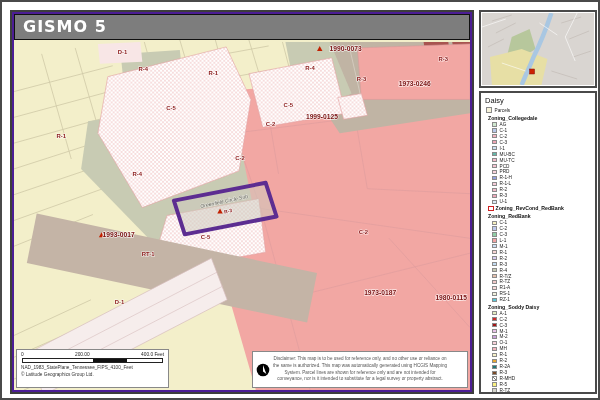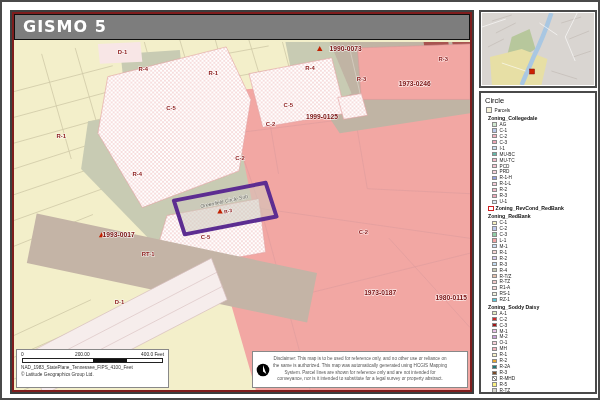--- a/index.html
+++ b/index.html
@@ -1,21 +1,21 @@
 <!DOCTYPE html>
 <html style="--titlebar: #7d7d7d; --cream: #f3efca; --pink: #f2a7a3; --lightpink: #f6edec; --green: #c8cbb3; --tan: #c0b4a4; --tanband: #c4b4a6; --brick: #a85450; --purple: #5c2d91; --labelred: #8b1a1a; --caselabel: #7a1212; --stipdot: #e8a0a0; --ylline: #cfc8a6; --pkline: #e29f9f;"><head>
 <meta charset="utf-8">
 <style>
   html,body{margin:0;padding:0;background:#e9e9e9;}
   *{box-sizing:border-box;}
   .page{position:relative;width:600px;height:400px;background:#fff;border:2px solid #4a4a4a;
         font-family:"Liberation Sans",sans-serif;overflow:hidden;}
   
   .map-frame{position:absolute;left:8px;top:8px;width:464px;height:384px;
-             border:2px solid #3d3d3d;background:#7f1d1d;padding:2px;}
+             border:2px solid #3d3d3d;background:#4c1d95;padding:2px;}
   .title-bar{height:26px;background:var(--titlebar);border:1px solid #101010;color:#fff;
              font-weight:bold;font-size:16px;letter-spacing:1px;line-height:24px;padding-left:8px;
              font-family:"DejaVu Sans","Liberation Sans",sans-serif;}
   .map-viewport{position:relative;width:456px;height:350px;overflow:hidden;background:var(--cream);}
   .map-viewport svg.mapsvg{display:block;width:100%;height:100%;}
   .mlabel{font-family:"Liberation Sans",sans-serif;font-size:6px;font-weight:bold;
           fill:var(--labelred);text-anchor:middle;dominant-baseline:middle;
           paint-order:stroke;stroke:#ffffff;stroke-width:1.1px;stroke-opacity:.75;}
   .mbold{font-size:6.8px;fill:var(--caselabel);stroke-width:1.3px;}
   .mital{font-style:italic;font-weight:normal;}
@@ -181,21 +181,21 @@
       <polygon points="8,44 40,36 66,46 60,72 10,72" fill="#e7dfa5"></polygon>
       <path d="M70 0 C 64 18 58 32 52 44 C 48 54 44 62 40 72" stroke="#a9c7e2" stroke-width="4.5" fill="none"></path>
       <g stroke="#ffffff" stroke-width="0.6" fill="none">
         <path d="M0 14 L24 6 M96 0 L84 24 L94 48 M20 50 L44 58 M58 10 L76 22"></path>
       </g>
       <rect x="48" y="56" width="5" height="5" fill="#cc2200" stroke="#801010" stroke-width="0.5"></rect>
     </svg>
   </div>
 
   <div class="legend">
-    <div class="lg-title">Circle</div>
+    <div class="lg-title">Daisy</div>
     <div class="lg-parcels">
       <span class="lg-cbx"></span>
       <span class="lg-label">Parcels</span>
     </div>
     <div id="legend-body">
         <div class="lg-group">
           <span>Zoning_Collegedale</span>
         </div>
         <div class="lg-row">
           <span class="sw" style="background: rgb(207, 232, 207);"></span>

